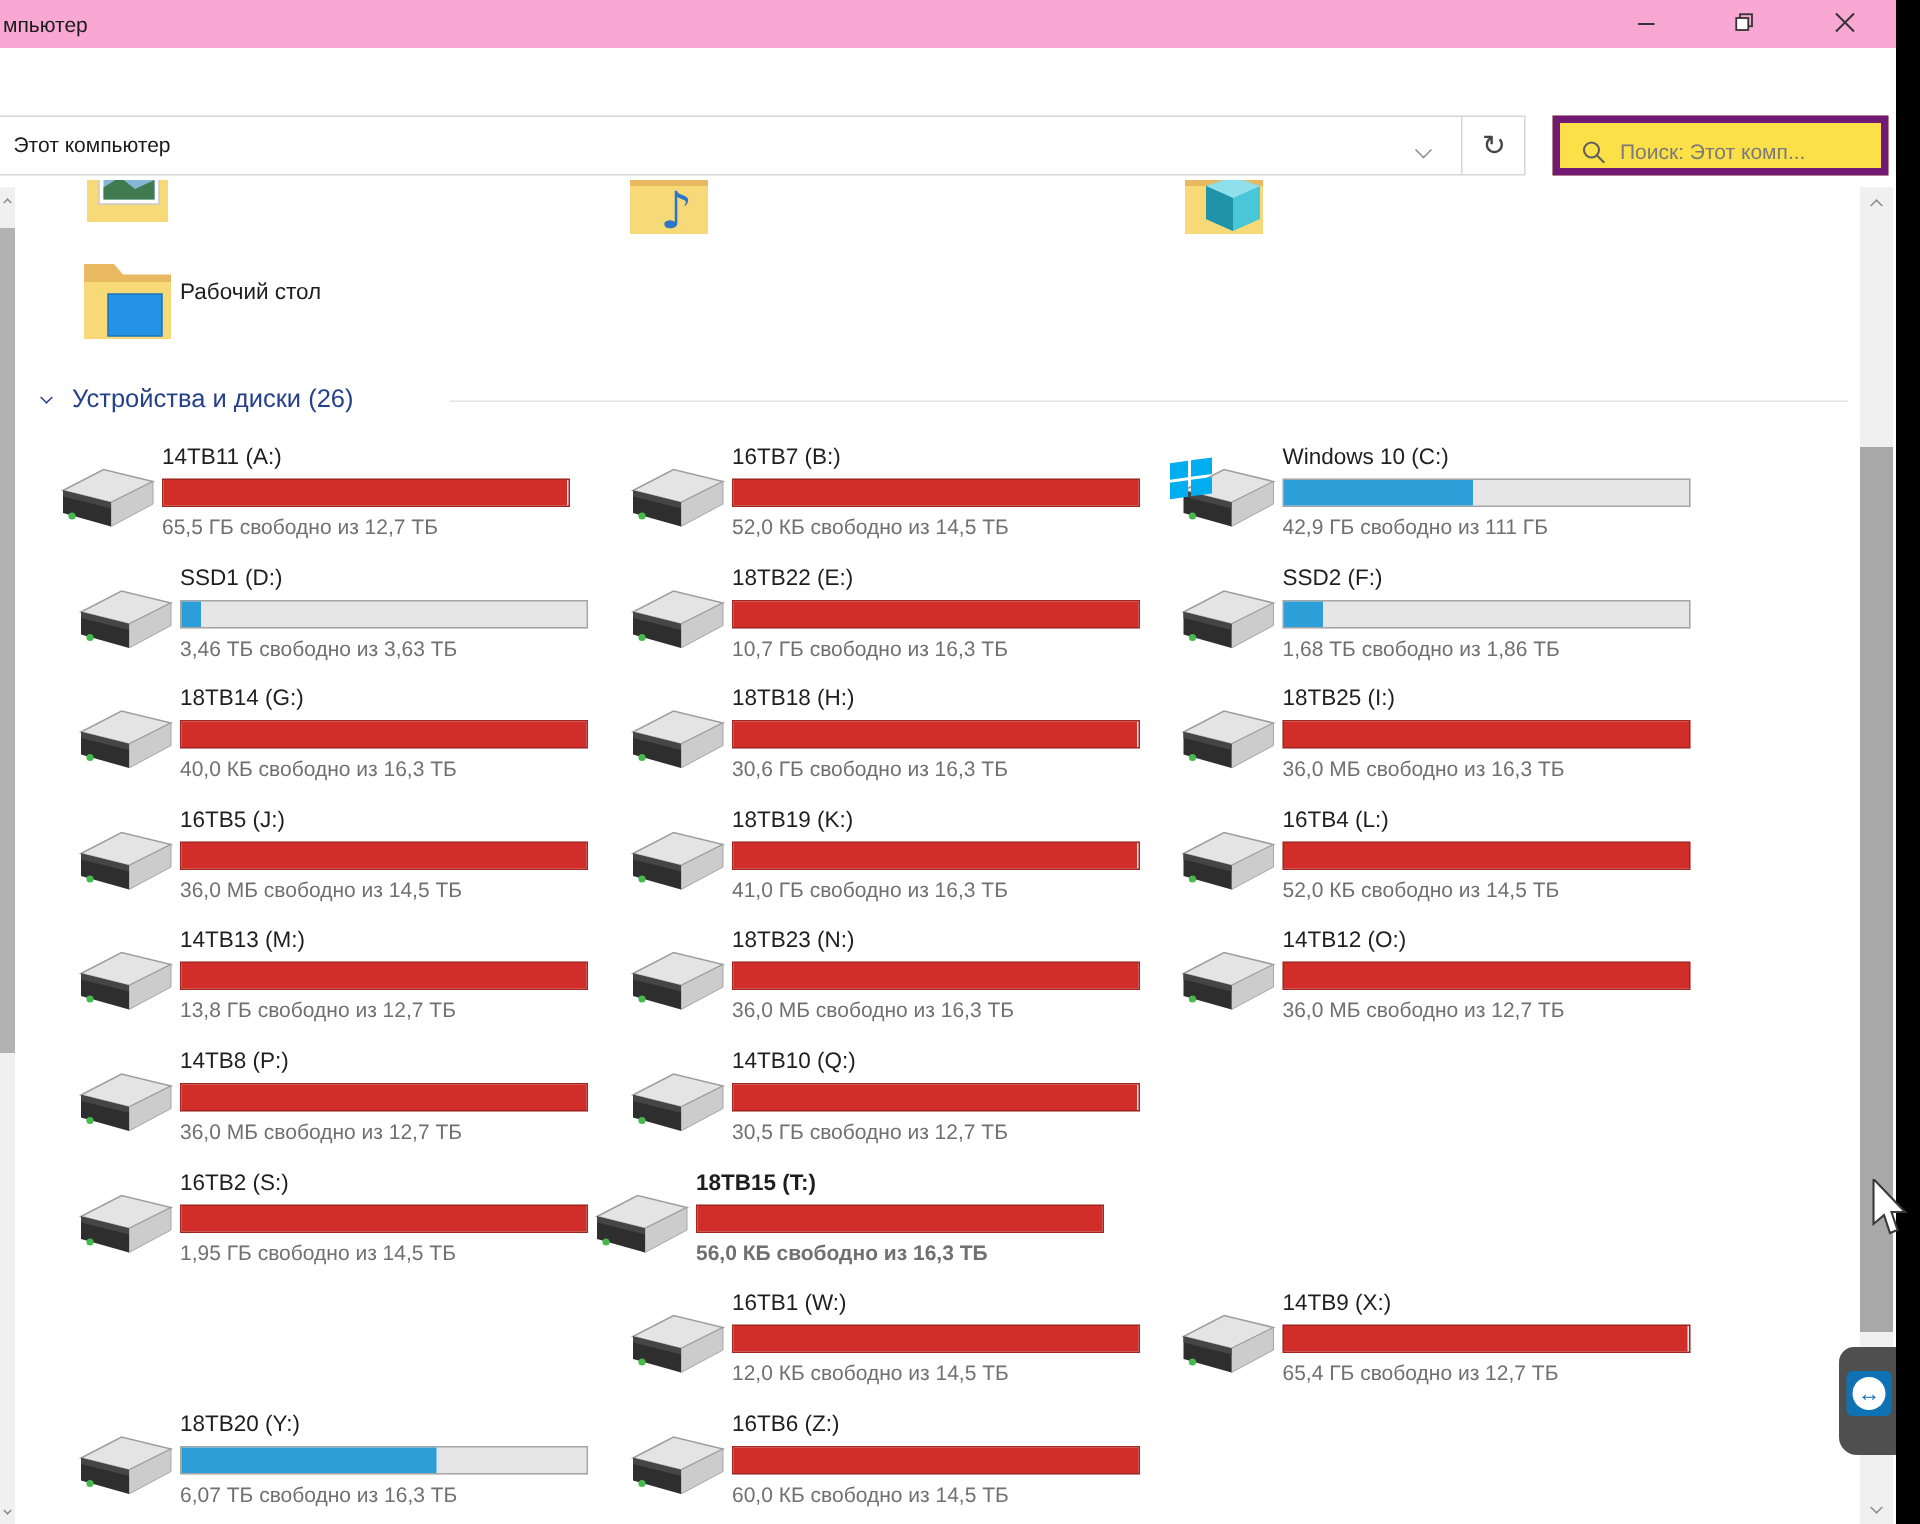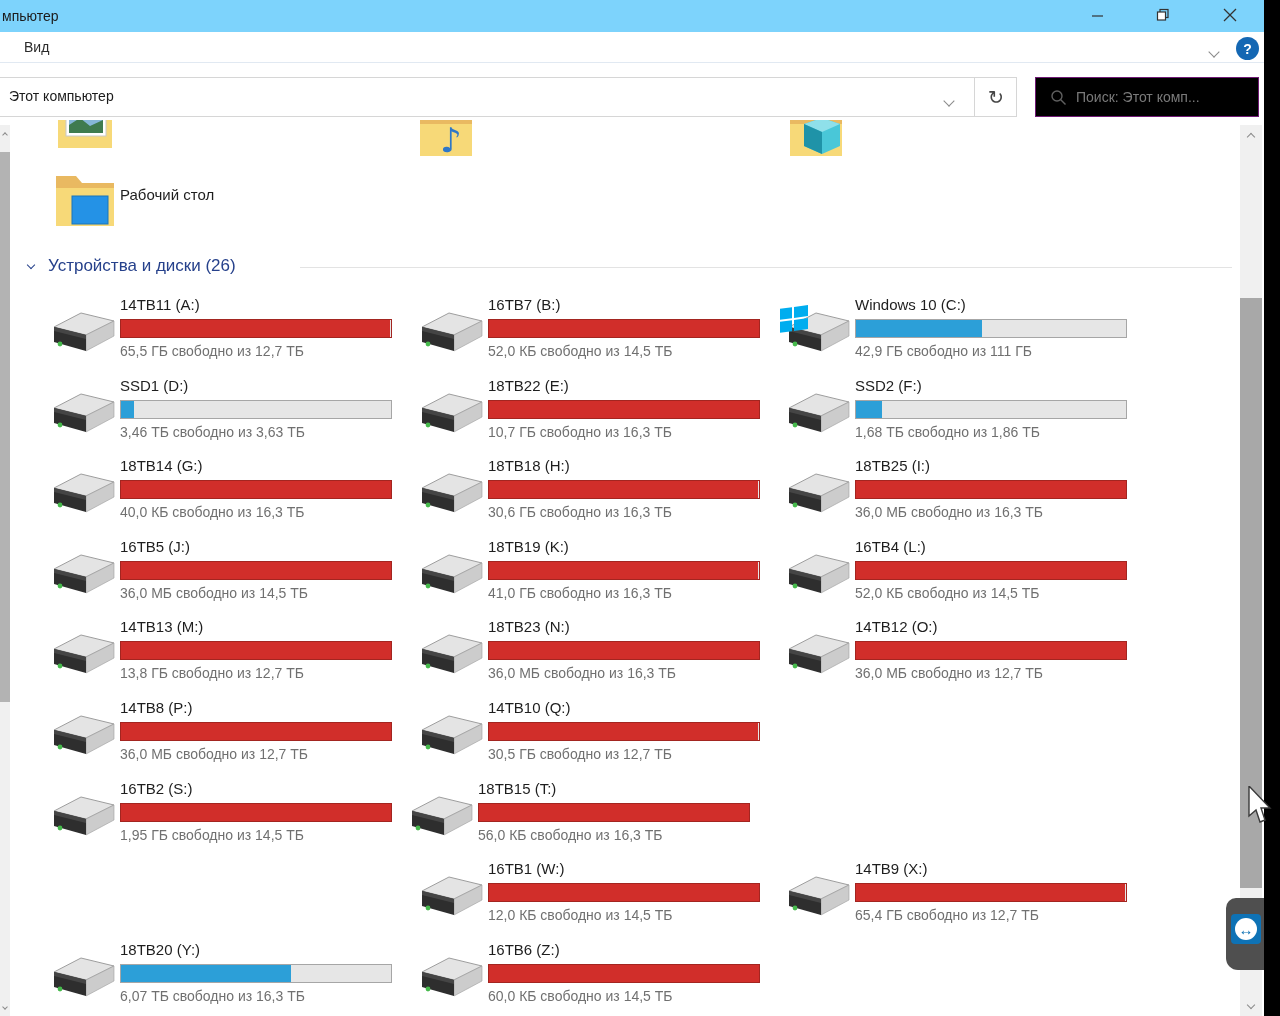--- a/index.html
+++ b/index.html
@@ -1,41 +1,41 @@
 <!DOCTYPE html>
 <html><head>
 <meta charset="utf-8">
 <style>
   * { margin:0; padding:0; box-sizing:border-box; }
   html,body { width:1280px; height:1016px; background:#fff; overflow:hidden;
     font-family:"Liberation Sans","DejaVu Sans",sans-serif; }
   #page { position:relative; width:1280px; height:1016px; background:#fff; overflow:hidden; }
 
   
-  .titlebar { position:absolute; left:0; top:0; width:1280px; height:32px; background:#7dd3fc; }
+  .titlebar { position:absolute; left:0; top:0; width:1280px; height:32px; background:#f9a8d4; }
   .title-text { position:absolute; left:2px; top:8px; font-size:14px; color:#1b1b1b; }
   .winbtn { position:absolute; top:0; width:36px; height:30px; display:flex; align-items:center; justify-content:center; }
   .btn-min { left:1079px; } .btn-restore { left:1145px; } .btn-close { left:1212px; }
 
   
   .menubar { position:absolute; left:0; top:32px; width:1280px; height:31px; background:#fff; border-bottom:1px solid #e1e9f2; }
   .menu-tab { position:absolute; left:24px; top:7px; font-size:14px; color:#2b2b2b; }
   .ribbon-chevron { position:absolute; left:1210px; top:13px; }
   .help-btn { position:absolute; left:1236px; top:5px; width:23px; height:23px; border-radius:50%;
     background:#1467b3; color:#fff; font-size:14px; font-weight:bold; display:flex; align-items:center; justify-content:center; }
 
   
   .toolbar { position:absolute; left:0; top:63px; width:1280px; height:57px; background:#fff; }
   .addressbar { position:absolute; left:-8px; top:14px; width:1025px; height:40px; background:#fff; border:1px solid #d6d6d6; }
   .address-text { position:absolute; left:16px; top:10px; font-size:14px; color:#1b1b1b; }
   .addr-chevron { position:absolute; left:952px; top:16px; }
   .addr-sep { position:absolute; left:981px; top:0; width:1px; height:38px; background:#d6d6d6; }
   .refresh-btn { position:absolute; left:982px; top:0; width:42px; height:38px; display:flex; align-items:center; justify-content:center;
     font-size:19px; color:#454545; }
-  .searchbox { position:absolute; left:1035px; top:14px; width:224px; height:40px; background:#000000; border:1px solid #701a75; }
+  .searchbox { position:absolute; left:1035px; top:14px; width:224px; height:40px; background:#fde047; border:5px solid #701a75; }
   .search-icon-wrap { position:absolute; left:14px; top:11px; }
   .search-placeholder { position:absolute; left:40px; top:11px; font-size:14px; color:#7a7a7a; white-space:nowrap; }
 
   
   .content { position:absolute; left:0; top:120px; width:1280px; height:896px; background:#fff; overflow:hidden; }
 
   
   .folder-ico { position:absolute; }
 
   
@@ -107,27 +107,20 @@
       </svg>
     </div>
     <div class="winbtn btn-close">
       <svg width="14" height="14">
         <line x1="1" y1="1" x2="13" y2="13" stroke="#333" stroke-width="1.3"></line>
         <line x1="13" y1="1" x2="1" y2="13" stroke="#333" stroke-width="1.3"></line>
       </svg>
     </div>
   </div>
 
-  <div class="menubar">
-    <span class="menu-tab">Вид</span>
-    <span class="ribbon-chevron"><span class="chev down gray"></span></span>
-    <div class="help-btn">
-        <span>?</span>
-      </div>
-  </div>
 
   <div class="toolbar">
     <div class="addressbar">
       <span class="address-text">Этот компьютер</span>
       <span class="addr-chevron"><span class="chev down gray"></span></span>
       <span class="addr-sep"></span>
       <span class="refresh-btn">↻</span>
     </div>
     <div class="searchbox">
       <span class="search-icon-wrap">
@@ -177,21 +170,21 @@
       <span class="desktop-label">Рабочий стол</span>
     </div>
 
     <div class="group-header">
       <span class="chev down small blue"></span>
       <span class="group-title">Устройства и диски (26)</span>
     </div>
     <div class="group-line"></div>
 
     <div id="drive-grid">
-  <div class="tile" style="left: 52px; top: 176px;">
+  <div class="tile" style="left: 40px; top: 176px;">
     <div class="drive-icon-wrap">
       <svg width="64" height="50" viewBox="0 0 64 50">
         <polygon points="2,19 29,5 62,13 34,27" fill="#e4e4e4" stroke="#9e9e9e" stroke-width="1"></polygon>
         <polygon points="34,27 62,13 62,28 34,43" fill="#cccccc" stroke="#9e9e9e" stroke-width="0.6"></polygon>
         <polygon points="2,19 34,27 34,43 2,34" fill="#2e2e2e"></polygon>
         <polygon points="2,19 34,27 34,31 2,23" fill="#454545"></polygon>
         <circle cx="8" cy="36" r="2.4" fill="#46b94c"></circle>
       </svg>
       
     </div>
@@ -511,21 +504,21 @@
       </svg>
       
     </div>
     <span class="drive-name">16TB2 (S:)</span>
     <div class="bar red-border">
       <div class="bar-fill red" style="width: 100%;"></div>
     </div>
     <span class="drive-free">1,95 ГБ свободно из 14,5 ТБ</span>
   </div>
 
-  <div class="tile" style="left: 410px; top: 659.6px;">
+  <div class="tile" style="left: 396px; top: 659.6px; font-weight: bold;">
     <div class="drive-icon-wrap">
       <svg width="64" height="50" viewBox="0 0 64 50">
         <polygon points="2,19 29,5 62,13 34,27" fill="#e4e4e4" stroke="#9e9e9e" stroke-width="1"></polygon>
         <polygon points="34,27 62,13 62,28 34,43" fill="#cccccc" stroke="#9e9e9e" stroke-width="0.6"></polygon>
         <polygon points="2,19 34,27 34,43 2,34" fill="#2e2e2e"></polygon>
         <polygon points="2,19 34,27 34,31 2,23" fill="#454545"></polygon>
         <circle cx="8" cy="36" r="2.4" fill="#46b94c"></circle>
       </svg>
       
     </div>

